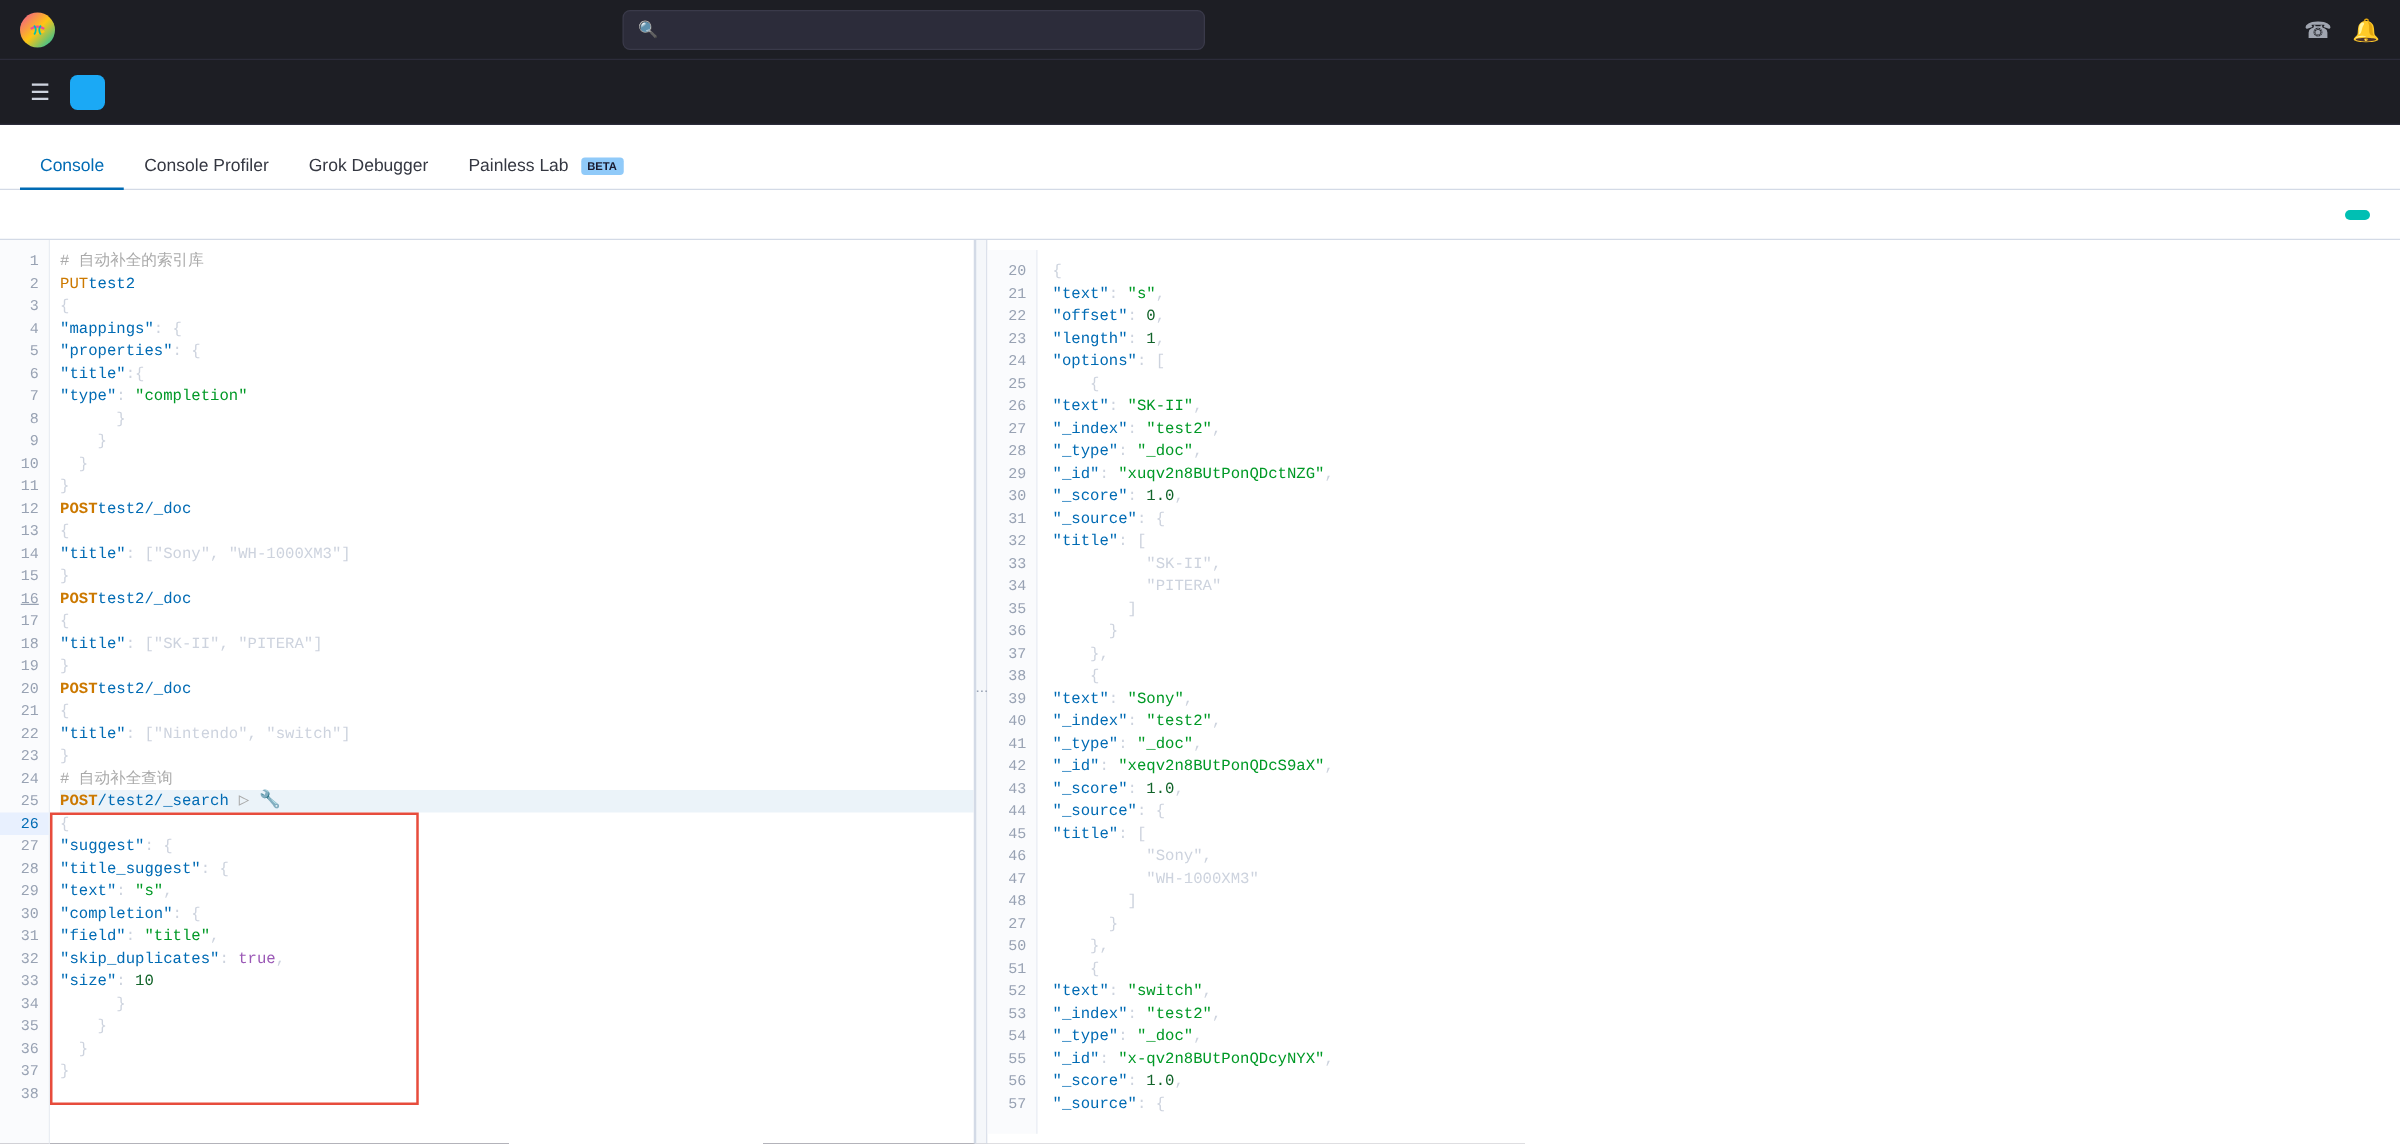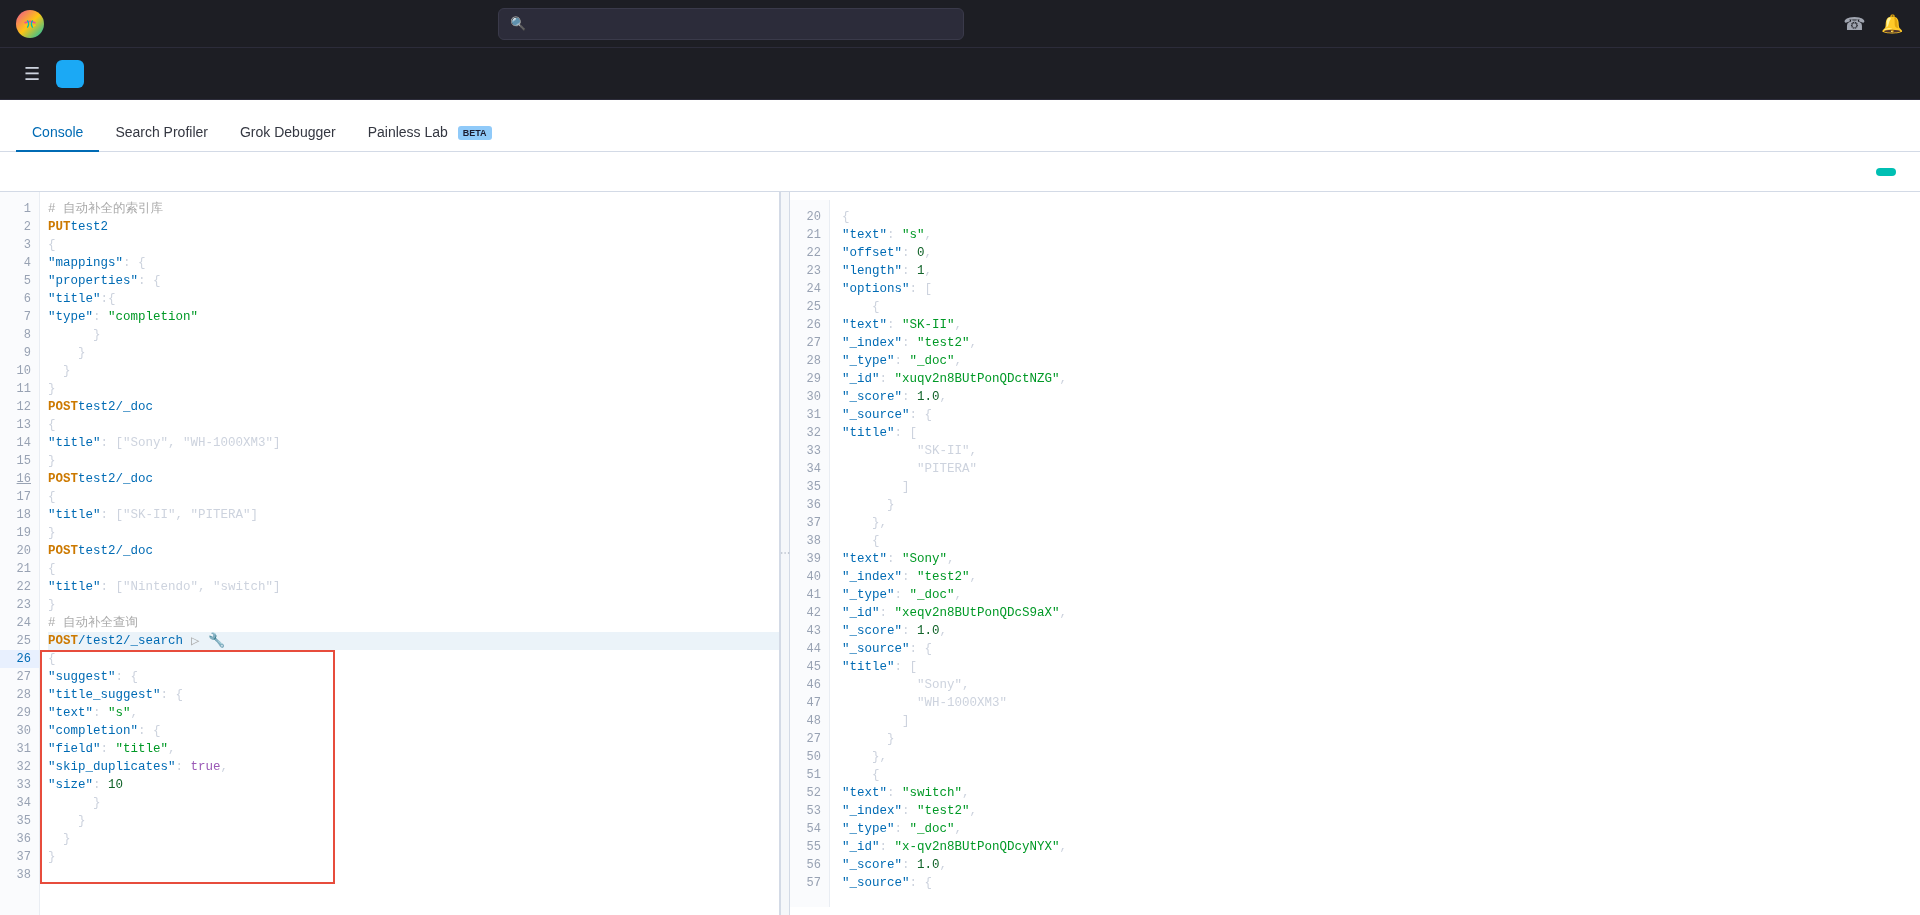--- a/index.html
+++ b/index.html
@@ -292,21 +292,21 @@
 <div class="secondary-nav">
   <button class="hamburger-btn">☰</button>
   <div class="dev-tools-badge">
     <span></span>
   </div>
   <span class="dev-tools-label"></span>
 </div>
 
 <div class="tabs-bar">
   <div class="tab-item active">Console</div>
-  <div class="tab-item">Search Profiler</div>
+  <div class="tab-item">Console Profiler</div>
   <div class="tab-item">Grok Debugger</div>
   <div class="tab-item">
     Painless Lab <span class="beta-badge">BETA</span>
   </div>
 </div>
 
 <div class="toolbar">
   <button class="toolbar-btn"></button>
   <button class="toolbar-btn"></button>
   <button class="toolbar-btn"></button>
@@ -355,21 +355,21 @@
         <div class="ln" style="line-height: 18px; padding: 0px 8px 0px 4px;">33</div>
         <div class="ln" style="line-height: 18px; padding: 0px 8px 0px 4px;">34</div>
         <div class="ln" style="line-height: 18px; padding: 0px 8px 0px 4px;">35</div>
         <div class="ln" style="line-height: 18px; padding: 0px 8px 0px 4px;">36</div>
         <div class="ln" style="line-height: 18px; padding: 0px 8px 0px 4px;">37</div>
         <div class="ln" style="line-height: 18px; padding: 0px 8px 0px 4px;">38</div>
       </div>
     <div class="code-area" id="code-area" style="position: relative;">
 
     <div class="code-line"><span style="color:#aaa"># 自动补全的索引库</span></div>
-        <div class="code-line"><span style="color:#cc7900;font-weight:700">PUT</span> <span style="color:#006bb4">test2</span></div>
+        <div class="code-line"><span style="color:#cc7900;font-weight:400">PUT</span> <span style="color:#006bb4">test2</span></div>
         <div class="code-line">{</div>
         <div class="code-line">  <span style="color:#006bb4">"mappings"</span>: {</div>
         <div class="code-line">    <span style="color:#006bb4">"properties"</span>: {</div>
         <div class="code-line">      <span style="color:#006bb4">"title"</span>:{</div>
         <div class="code-line">        <span style="color:#006bb4">"type"</span>: <span style="color:#009926">"completion"</span></div>
         <div class="code-line">      }</div>
         <div class="code-line">    }</div>
         <div class="code-line">  }</div>
         <div class="code-line">}</div>
         <div class="code-line"><span style="color:#cc7900;font-weight:600">POST</span> <span style="color:#006bb4">test2/_doc</span></div>

